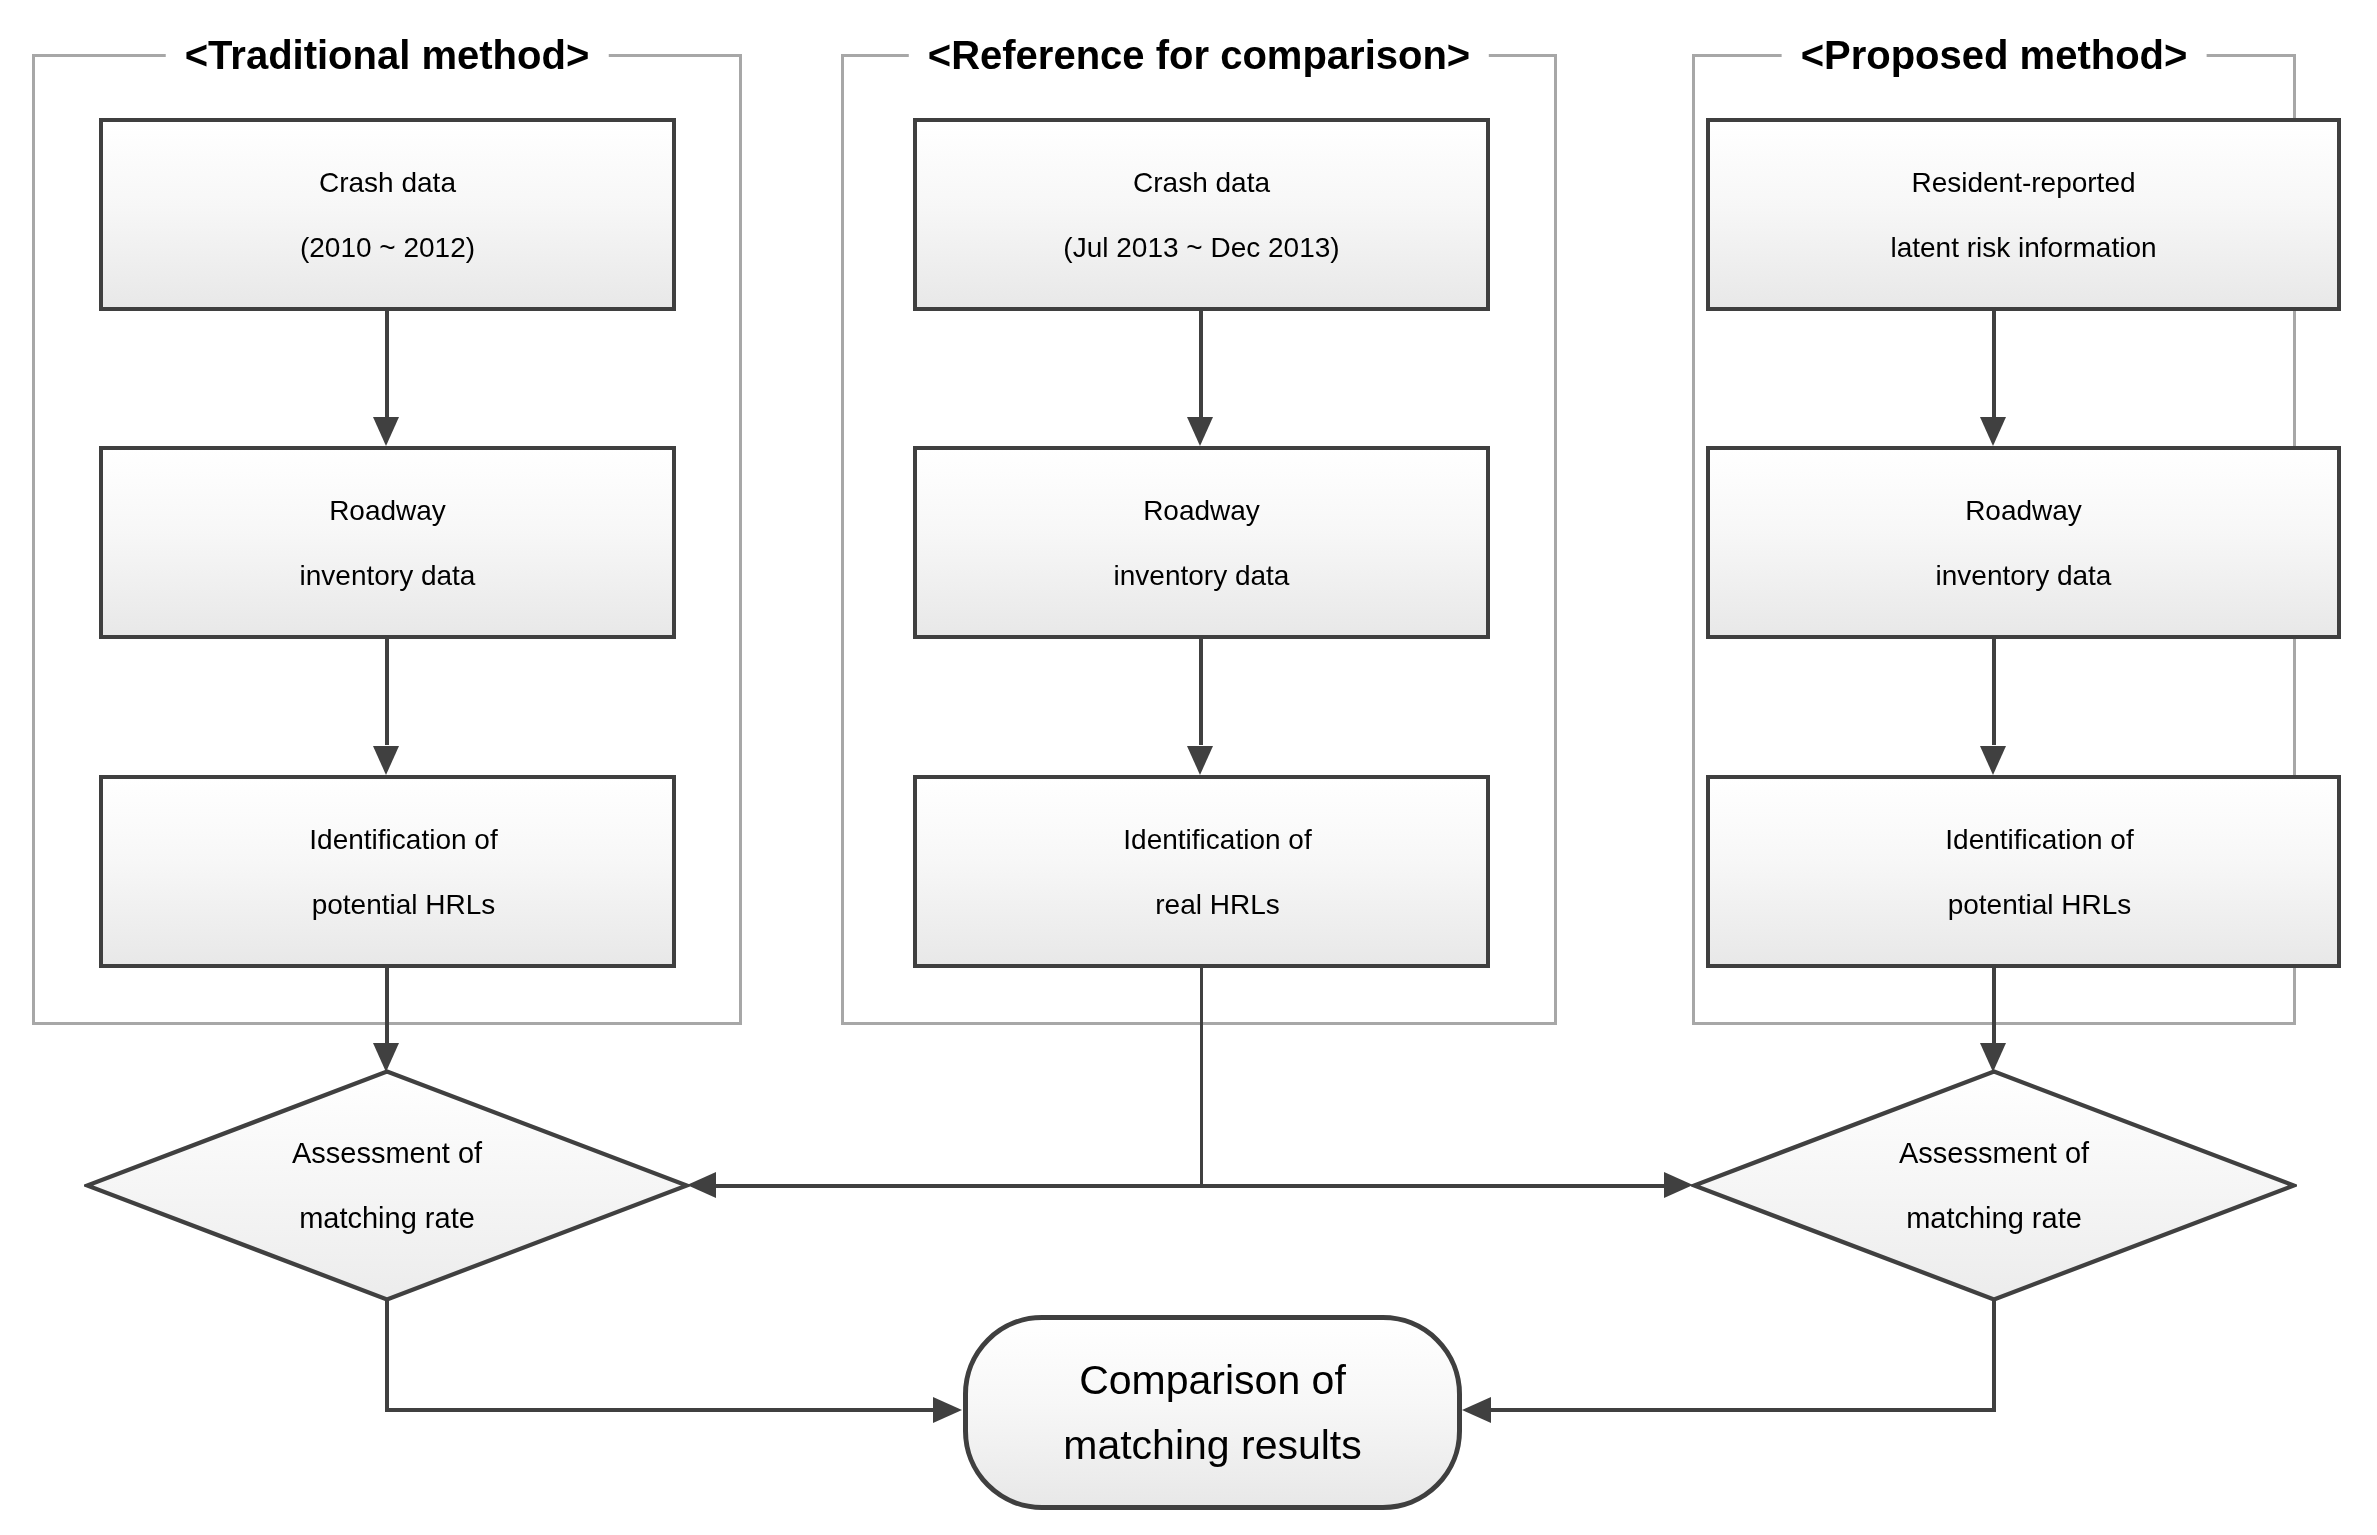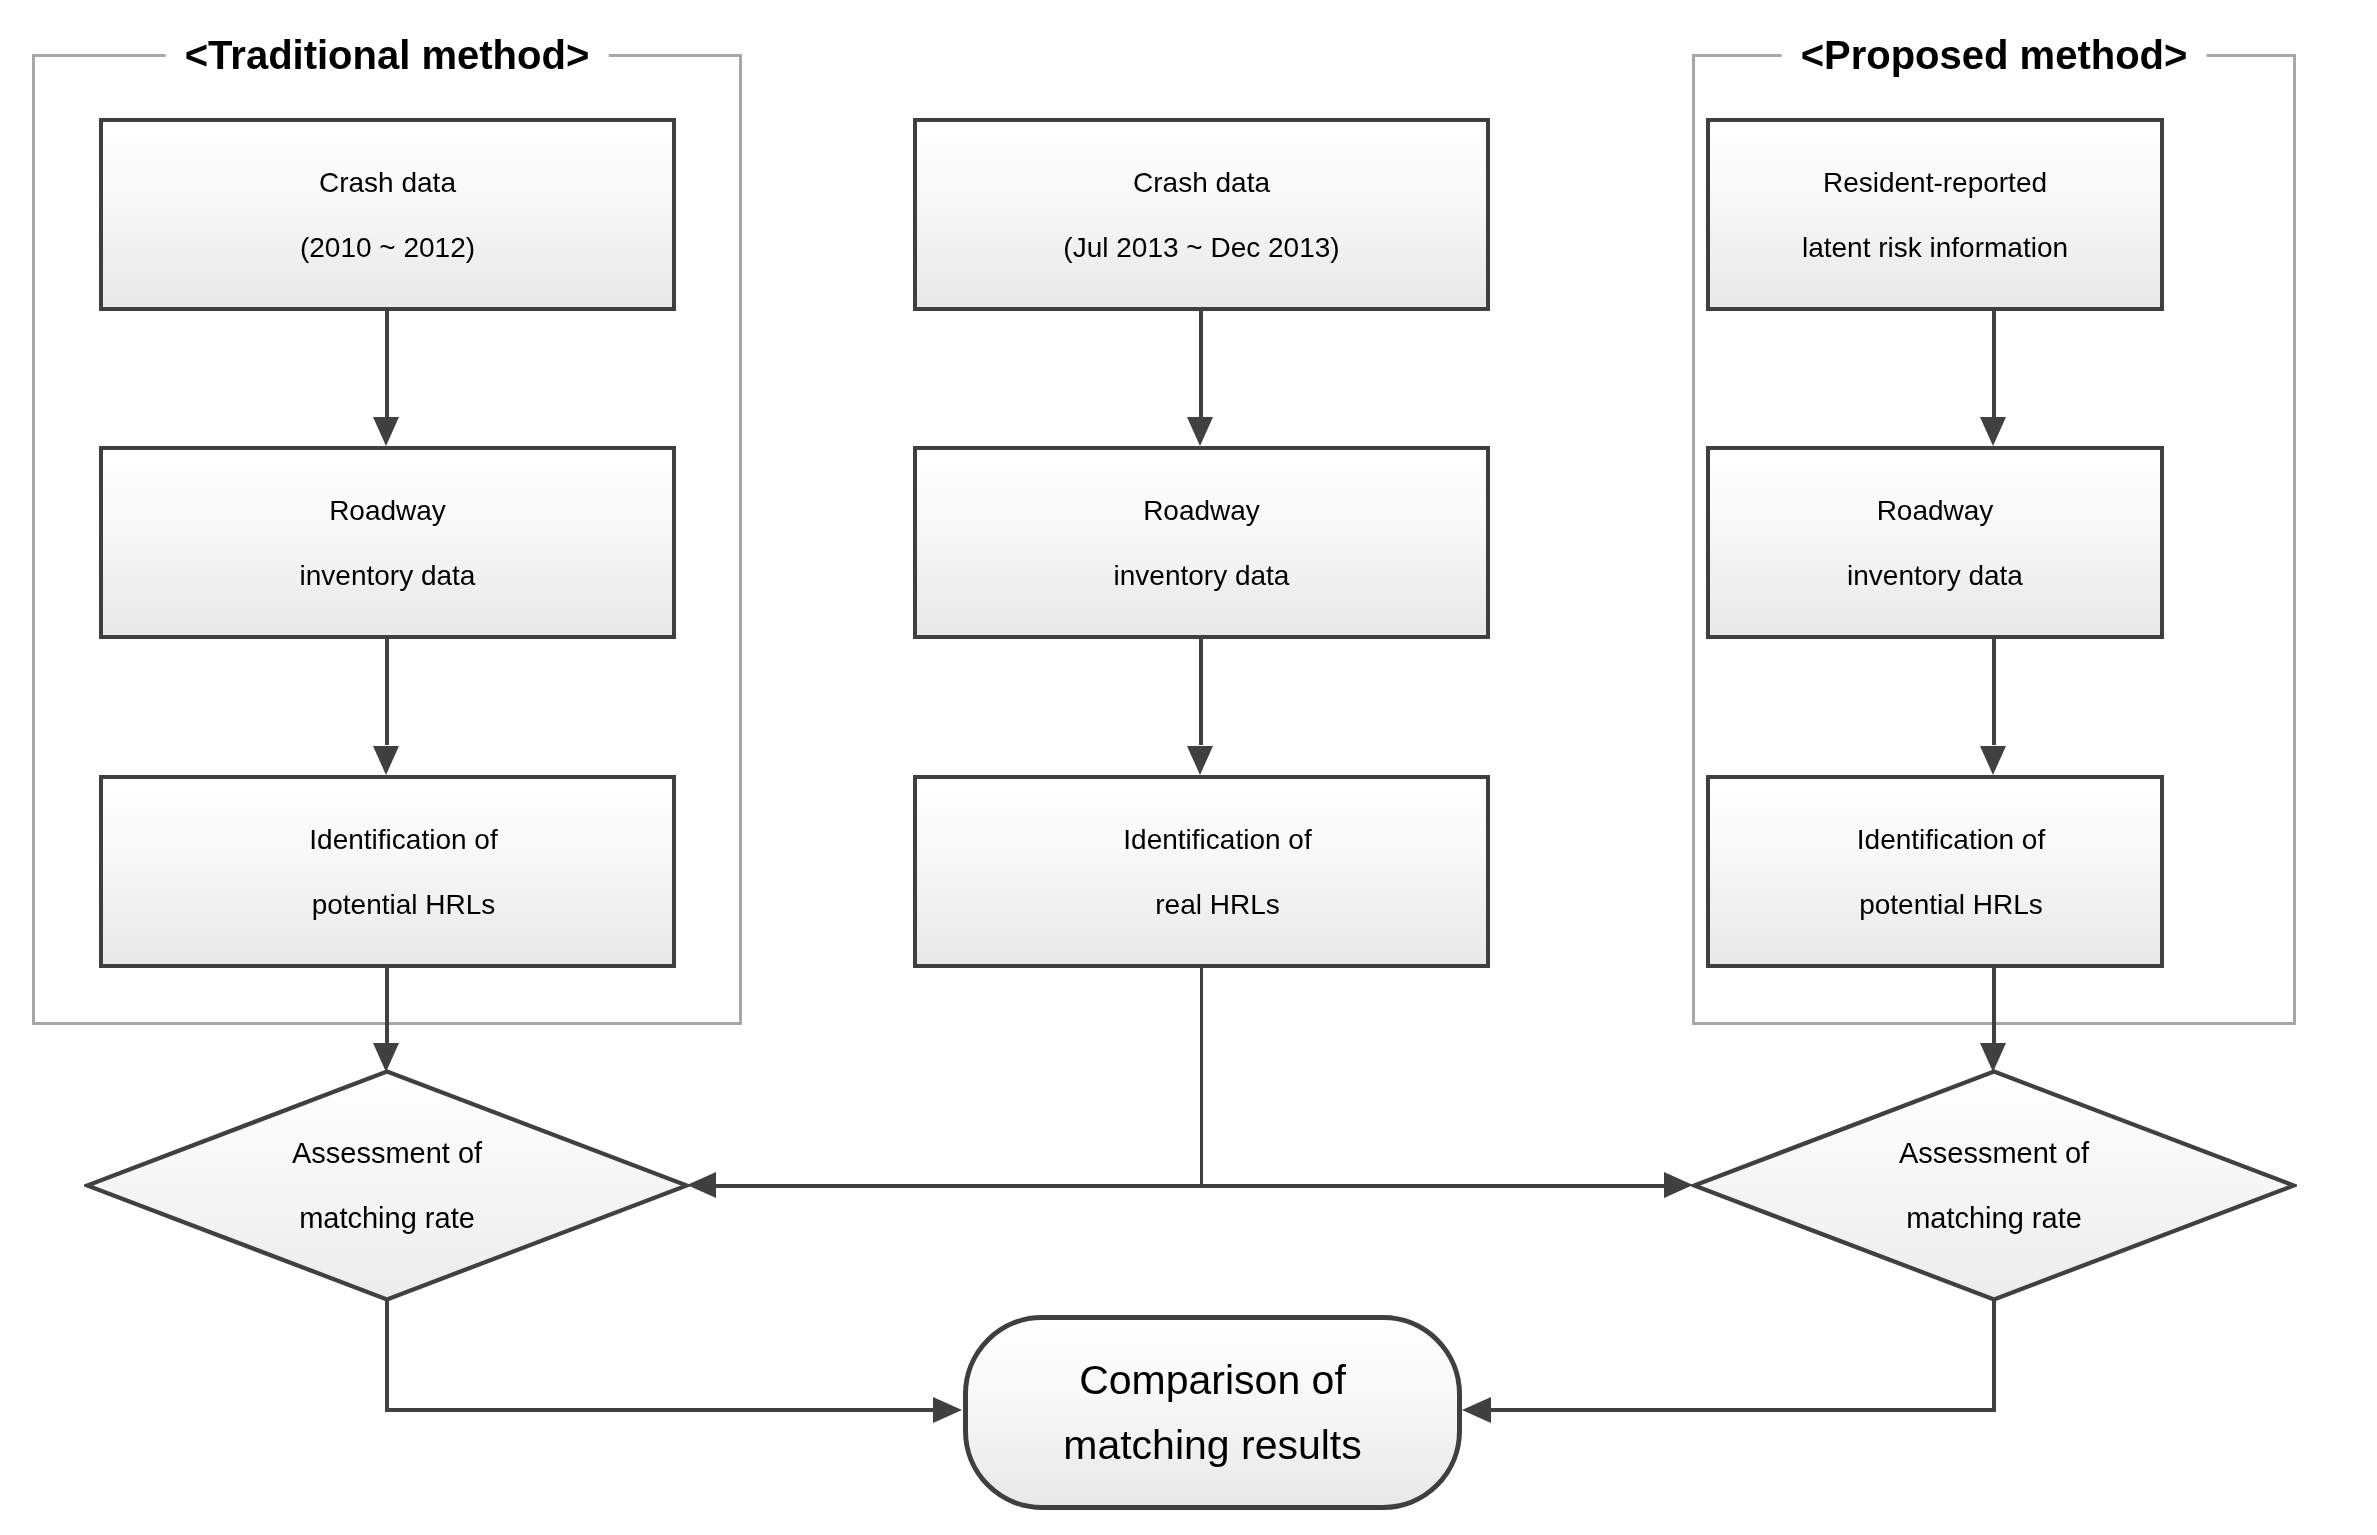--- a/index.html
+++ b/index.html
@@ -37,21 +37,21 @@
   
   .node{
     position:absolute;height:193px;
     border:4.3px solid var(--node-border);
     background:linear-gradient(180deg,var(--node-fill-top) 0%,#f7f7f7 45%,var(--node-fill-bottom) 100%);
     display:flex;align-items:center;justify-content:center;text-align:center;
     font-size:28px;line-height:65px;white-space:pre-line;
   }
   .col1{left:99px;width:577px;}
   .col2{left:913px;width:577px;}
-  .col3{left:1706px;width:458px;}
+  .col3{left:1706px;width:635px;}
   .row1{top:118px;}
   .row2{top:446px;}
   .row3{top:775px;padding-left:32px;}
 
   
   .line{position:absolute;background:var(--connector);}
   .ah{position:absolute;width:0;height:0;}
   .ah-down{border-left:13.7px solid transparent;border-right:13.7px solid transparent;border-top:29px solid var(--connector);}
   .ah-right{border-top:13.7px solid transparent;border-bottom:13.7px solid transparent;border-left:29px solid var(--connector);}
   .ah-left{border-top:13.7px solid transparent;border-bottom:13.7px solid transparent;border-right:29px solid var(--connector);}
@@ -73,20 +73,23 @@
     font-size:41px;line-height:65px;white-space:pre-line;
   }
 </style>
 </head>
 <body>
 
 <div class="stage">
 
   <div class="container" style="left:32px;width:710px;">
     <div class="container-title">&lt;Traditional method&gt;</div>
+  </div>
+  <div class="container" style="left:841px;width:716px;">
+    <div class="container-title">&lt;Reference for comparison&gt;</div>
   </div>
   <div class="container" style="left:1692px;width:604px;">
     <div class="container-title">&lt;Proposed method&gt;</div>
   </div>
 
   <div class="node col1 row1">Crash data
 (2010 ~ 2012)</div>
   <div class="node col1 row2">Roadway
 inventory data</div>
   <div class="node col1 row3">Identification of

